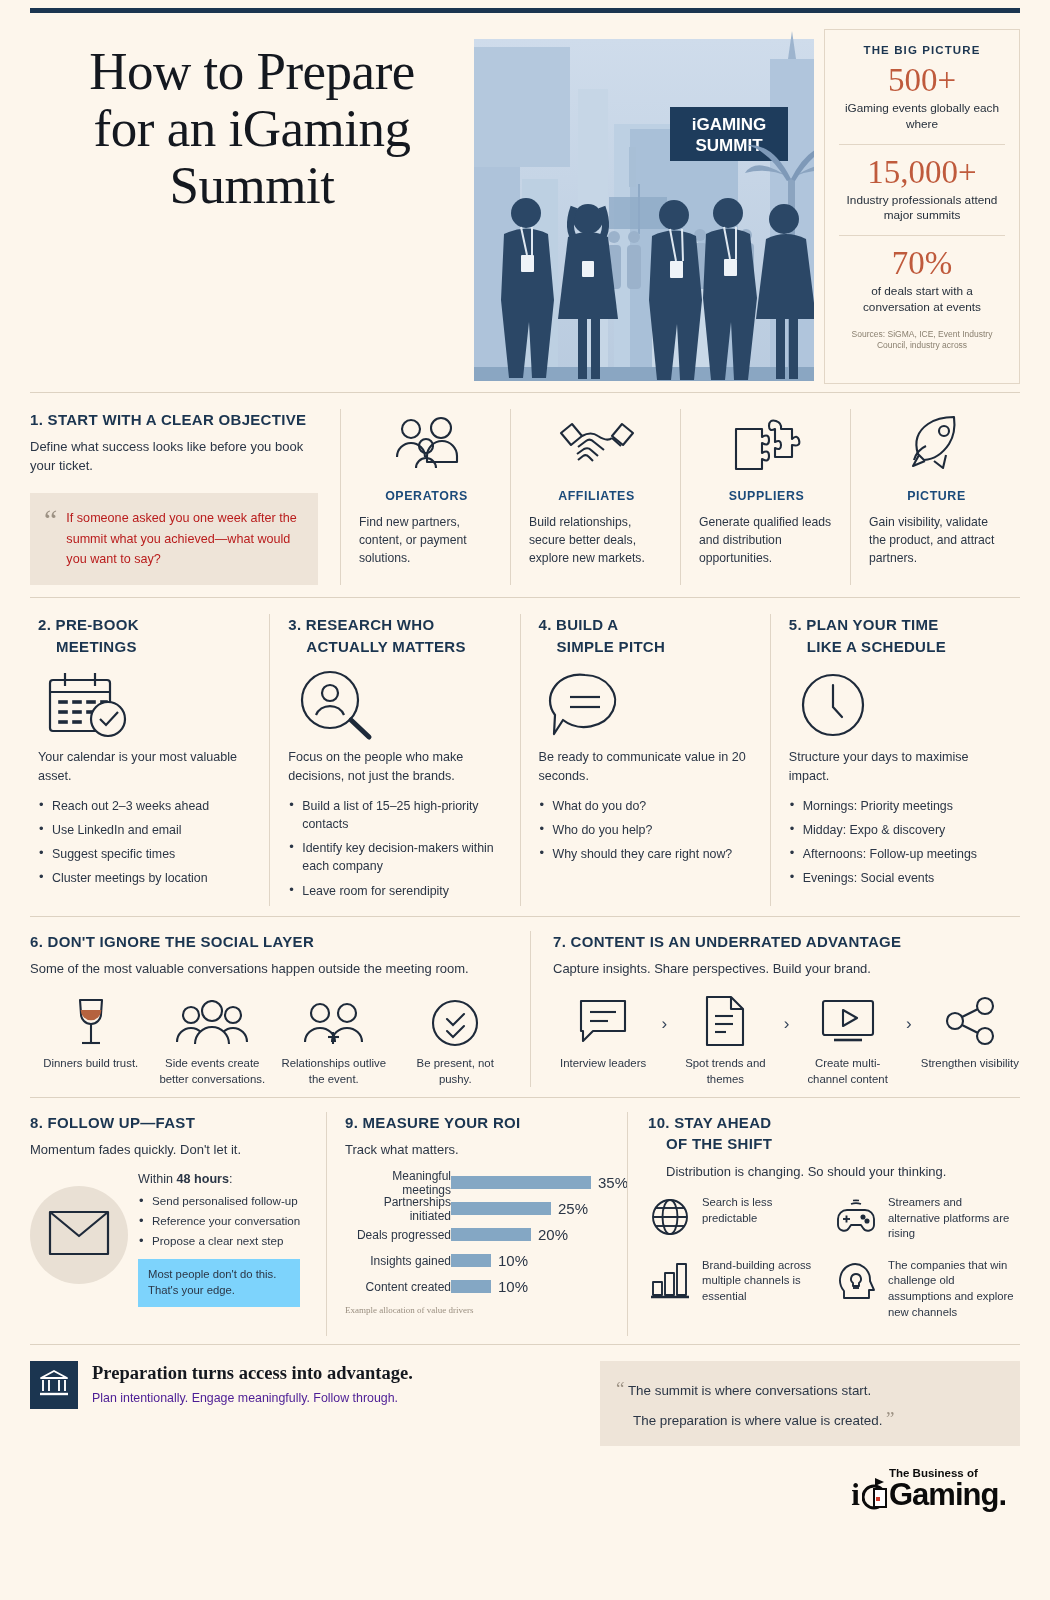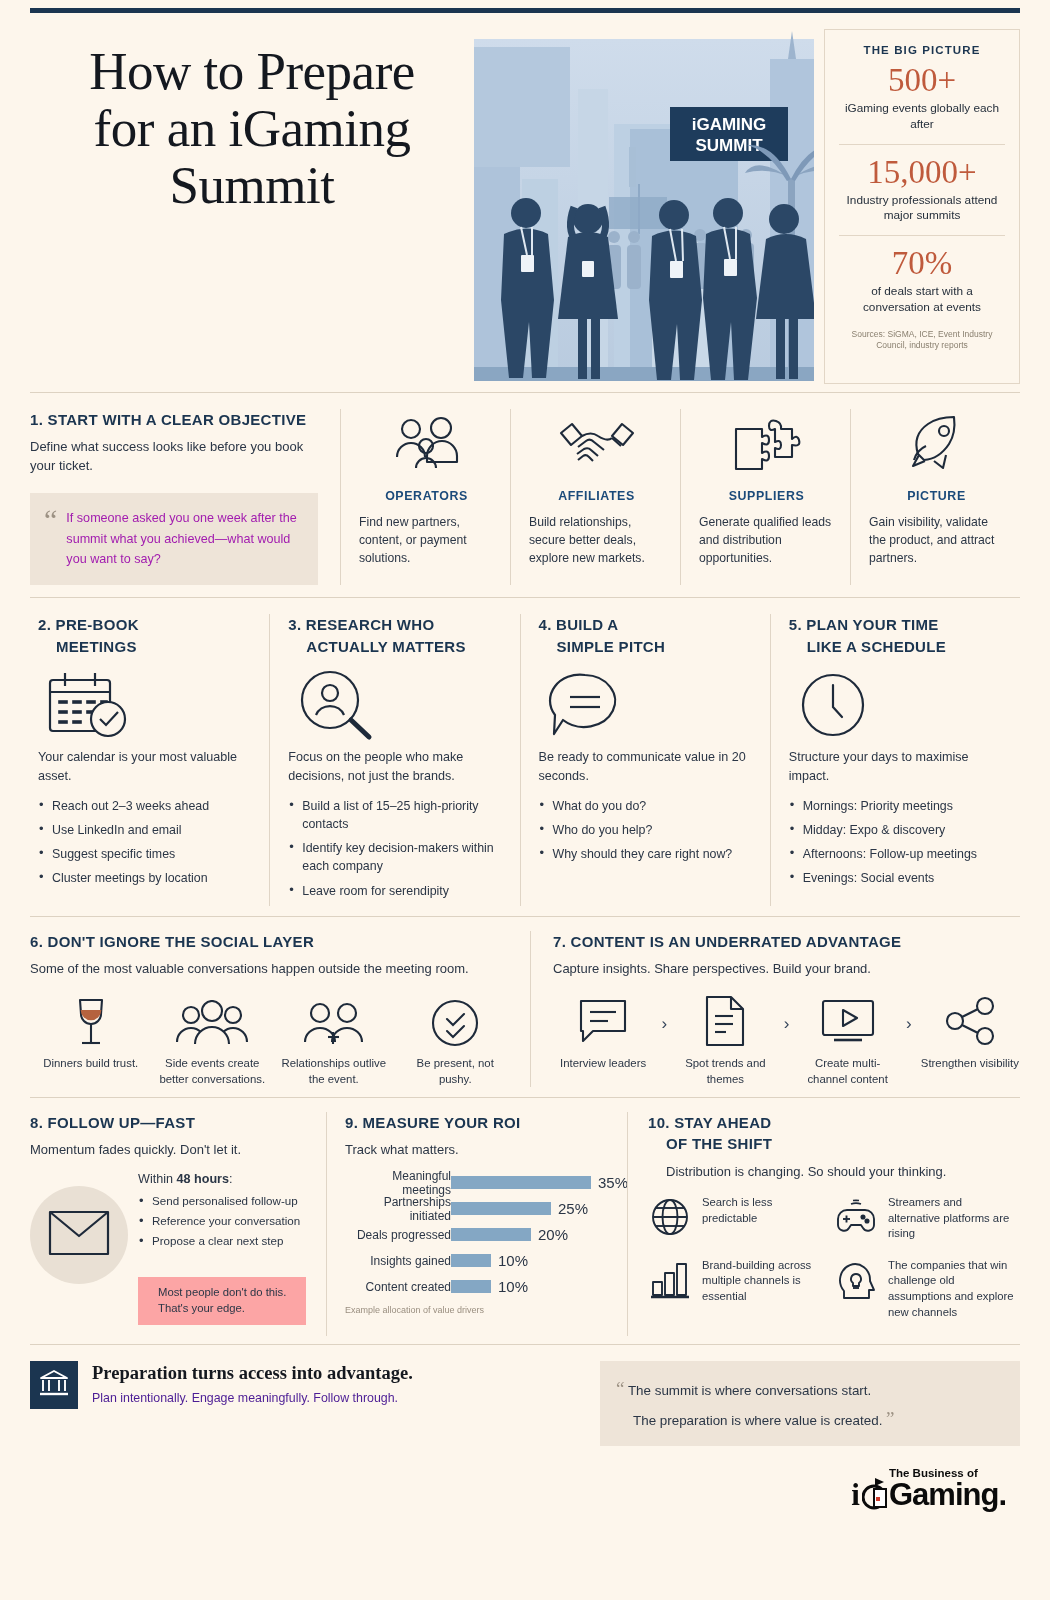--- a/index.html
+++ b/index.html
@@ -59,21 +59,21 @@
   .vrule { width: 1px; background: #e0d5c6; flex: none; }
 
   
   .s1 { display: flex; padding: 16px 8px 12px 8px; }
   .s1-left { width: 310px; padding-right: 22px; }
   .quote-box {
     background: #eee4d8; padding: 15px 16px 16px 14px; margin-top: 18px;
     display: flex; gap: 9px;
   }
   .qmark { font-family: "Liberation Serif", serif; font-size: 30px; color: #9c9183; line-height: .82; }
-  .quote-txt { font-size: 12.6px; line-height: 1.62; color: #a21caf; }
+  .quote-txt { font-size: 12.6px; line-height: 1.62; color: #b91c1c; }
   .persona-grid { display: flex; flex: 1; }
   .persona { flex: 1; padding: 4px 16px 0 18px; text-align: left; }
   .persona .ic { height: 62px; display: flex; align-items: center; justify-content: center; }
   .persona h4 {
     font-size: 12.4px; font-weight: 700; letter-spacing: .6px; color: #1b4a7a;
     text-align: center; margin: 14px 0 10px 0;
   }
   .persona p { font-size: 12.2px; line-height: 1.48; color: #2b3646; }
 
   
@@ -113,30 +113,30 @@
   .s9 { width: 300px; padding: 0 18px; }
   .s10 { flex: 1; padding-left: 20px; }
   .mail-wrap { display: flex; margin-top: 12px; gap: 10px; }
   .mail-circle {
     width: 98px; height: 98px; border-radius: 50%; background: #e9e0d4;
     display: flex; align-items: center; justify-content: center; flex: none; margin-top: 14px;
   }
   .within { font-size: 12.6px; color: #2b3646; margin-bottom: 7px; }
   .within b { font-weight: 700; }
   ul.bul.sm li { font-size: 11.6px; line-height: 1.4; margin-bottom: 4px; }
-  .edge-box { background: #fca5a5; padding: 8px 20px; margin-top: 28px; }
+  .edge-box { background: #7dd3fc; padding: 8px 10px; margin-top: 10px; }
   .edge-box p { font-size: 11.3px; line-height: 1.4; color: #2b3646; }
 
   .bars { margin-top: 12px; }
   .bar-row { display: flex; align-items: center; height: 22px; margin-bottom: 4px; }
   .bar-lbl { width: 106px; font-size: 12px; color: #2b3646; flex: none; text-align: right; }
   .bar-track { flex: 1; display: flex; align-items: center; }
   .bar-fill { height: 13px; background: #84a7c4; }
   .bar-val { font-size: 15px; color: #2b3646; margin-left: 7px; white-space: nowrap; }
-  .chart-note { font-size: 9px; color: #9a8f80; margin-top: 7px; }
+  .chart-note { font-size: 9px; color: #9a8f80; margin-top: 7px; font-family: Liberation Serif, serif; }
 
   .shift-grid { display: flex; flex-wrap: wrap; margin-top: 14px; }
   .shift { width: 50%; display: flex; gap: 10px; margin-bottom: 16px; padding-right: 6px; }
   .shift .ic { width: 44px; flex: none; display: flex; align-items: flex-start; justify-content: center; padding-top: 2px; }
   .shift p { font-size: 11.3px; line-height: 1.38; color: #2b3646; }
 
   
   .footer { display: flex; padding: 16px 8px 0 8px; align-items: flex-start; }
   .foot-left { display: flex; gap: 14px; width: 560px; }
   .bank-badge {
@@ -261,33 +261,33 @@
           <path d="M196 200 l6 32 M208 200 l1 32"></path>
           <path d="M250 198 l6 32 M262 198 l0 32"></path>
         </g>
       </svg>
     </div>
 
     <div class="bigpic">
       <h3>THE BIG PICTURE</h3>
       <div>
         <div class="stat-num">500+</div>
-        <div class="stat-lbl">iGaming events globally each after</div>
+        <div class="stat-lbl">iGaming events globally each where</div>
       </div>
       <div class="stat-rule"></div>
       <div>
         <div class="stat-num">15,000+</div>
         <div class="stat-lbl">Industry professionals attend major summits</div>
       </div>
       <div class="stat-rule"></div>
       <div>
         <div class="stat-num">70%</div>
         <div class="stat-lbl">of deals start with a conversation at events</div>
       </div>
-      <div class="sources">Sources: SiGMA, ICE, Event Industry Council, industry reports</div>
+      <div class="sources">Sources: SiGMA, ICE, Event Industry Council, industry across</div>
     </div>
   </div>
 
   <div class="divider"></div>
 
   <div class="s1">
     <div class="s1-left">
       <div class="sec-title">1. START WITH A CLEAR OBJECTIVE</div>
       <div class="sec-sub">Define what success looks like before you book your ticket.</div>
       <div class="quote-box">

